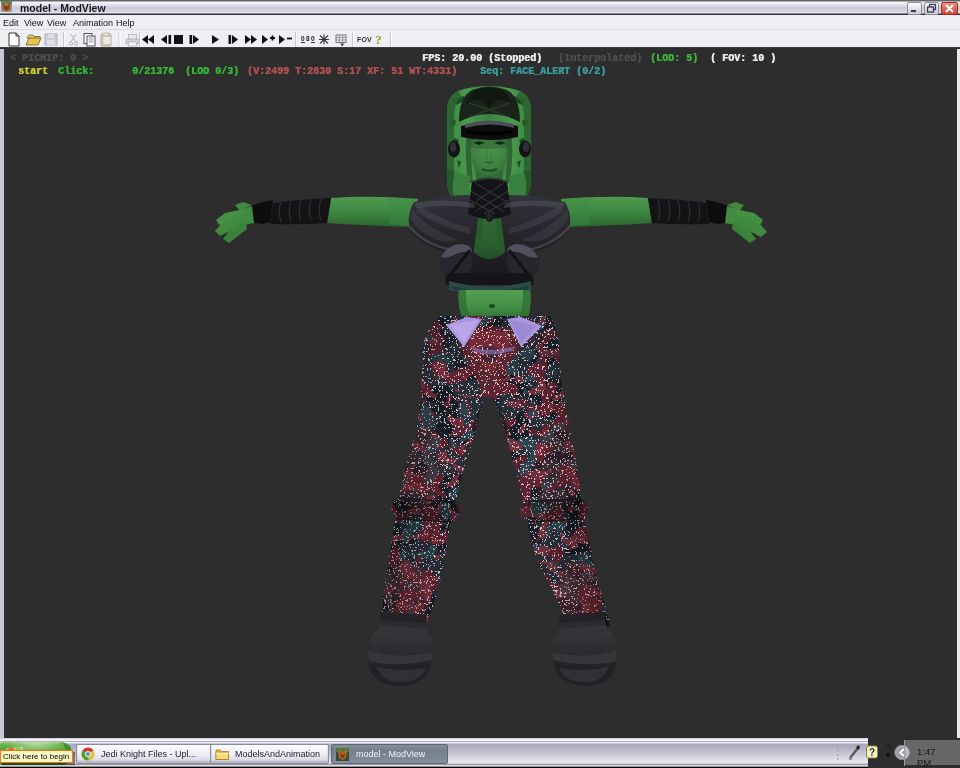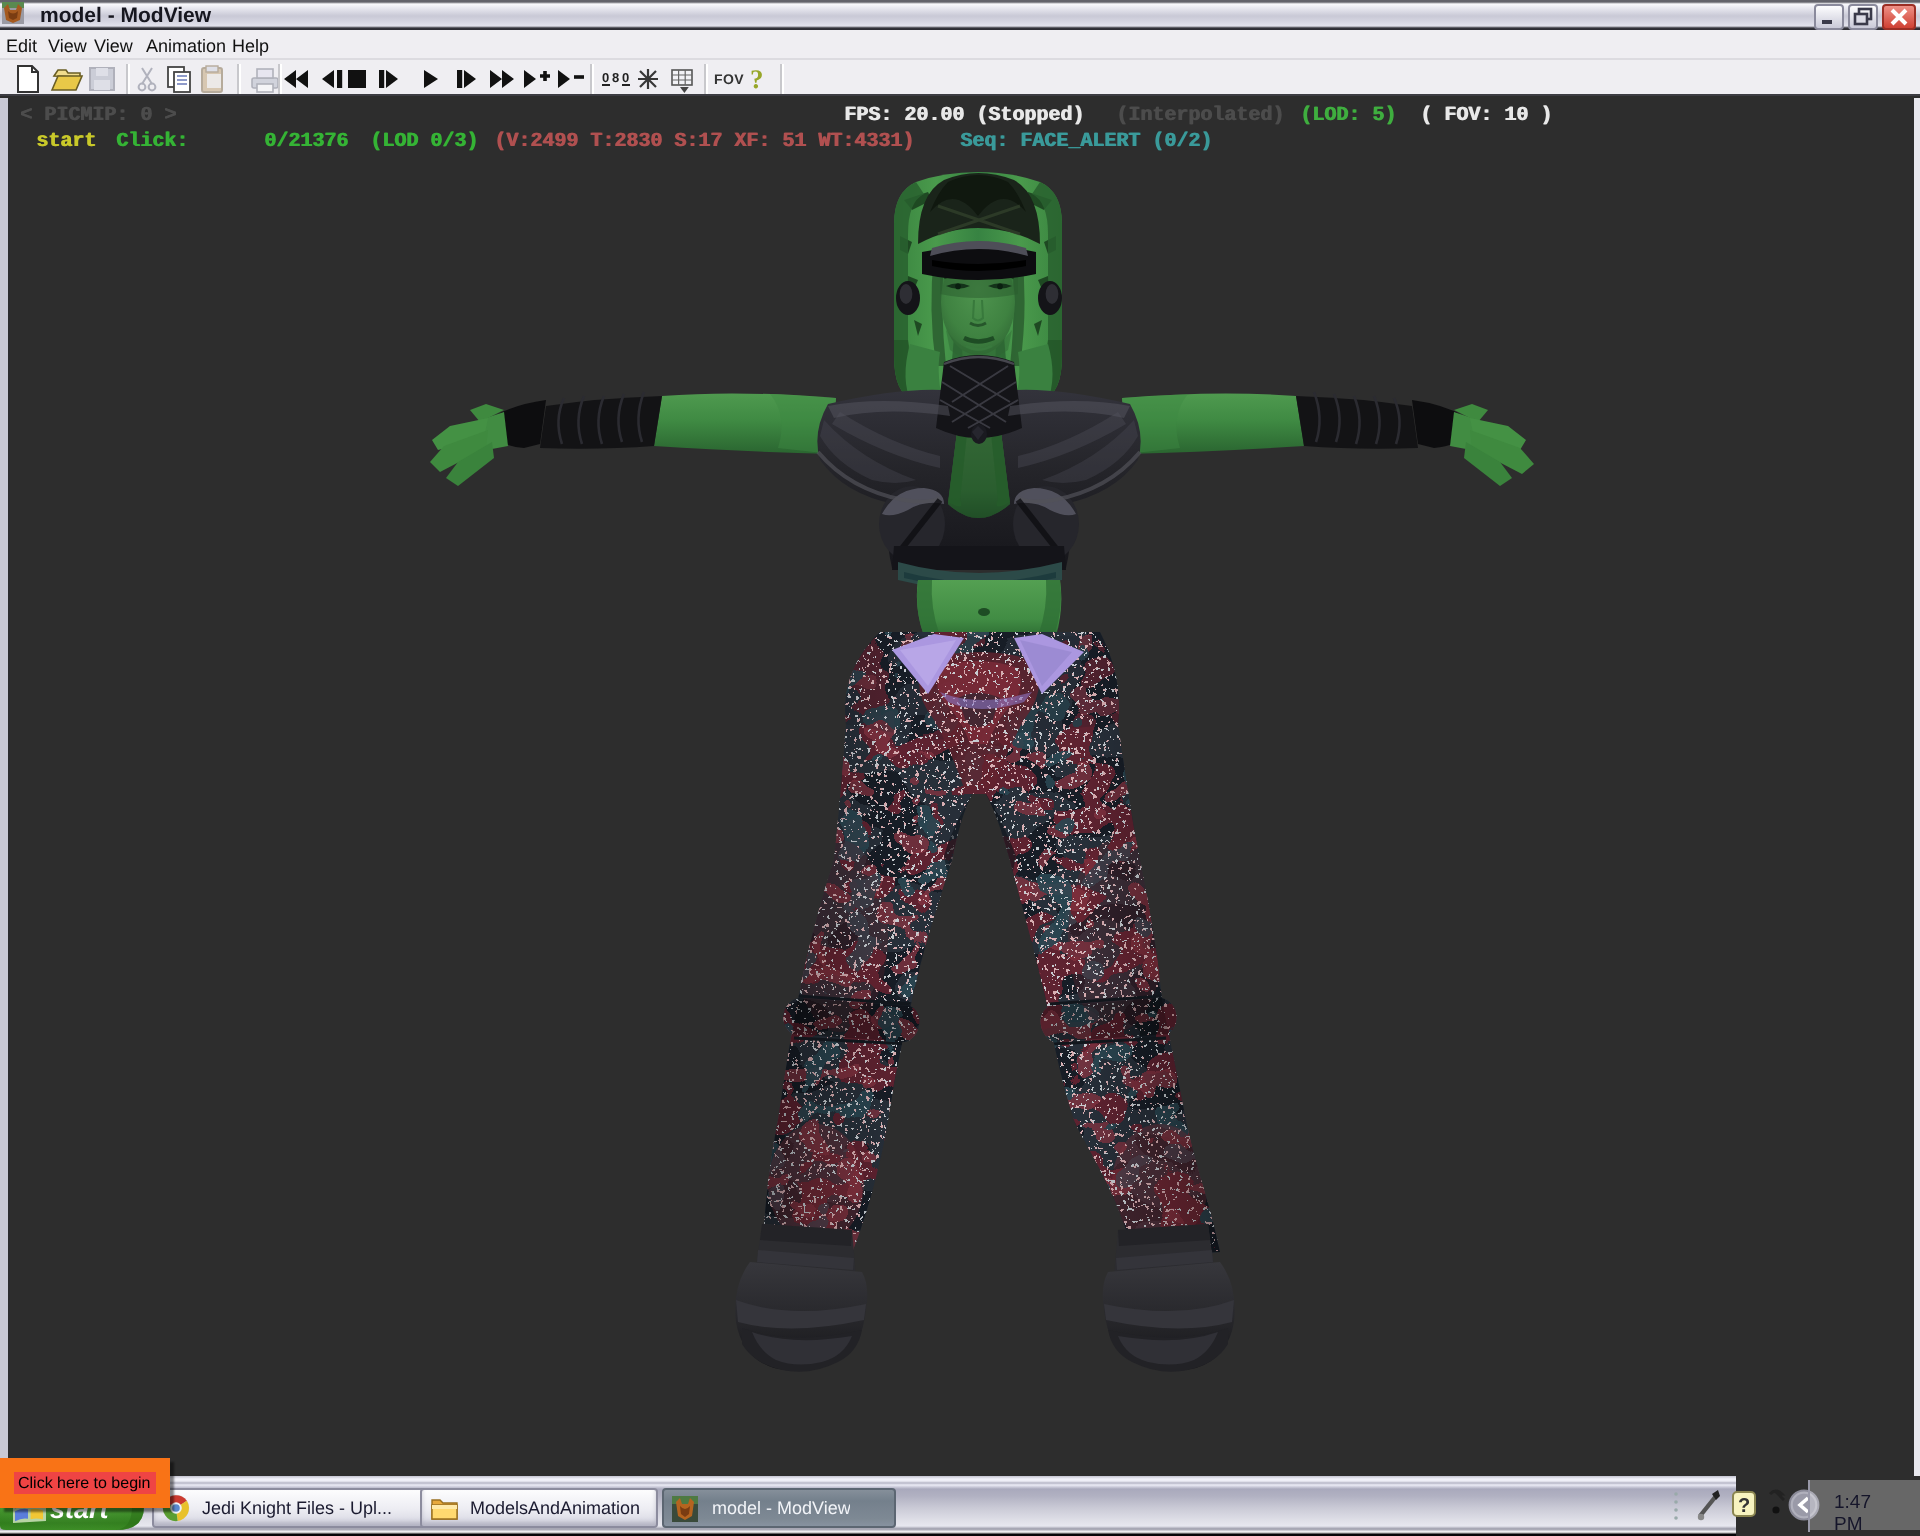--- a/index.html
+++ b/index.html
@@ -9,21 +9,21 @@
 .capbtn{position:absolute;top:2px;width:13px;height:11px;border-radius:2px;}
 #btnmin{left:907px;background:linear-gradient(#fdfdfe,#c9c9d8);border:1px solid #8a8a9c;}
 #btnmax{left:924px;background:linear-gradient(#fdfdfe,#c9c9d8);border:1px solid #8a8a9c;}
 #btncls{left:941px;width:15px;background:linear-gradient(#ee9086,#cf4033);border:1px solid #9c2e24;}
 #menubar{position:absolute;left:0;top:15px;width:960px;height:14px;background:#efeef2;color:#111;font-size:9px;}
 #menubar span{position:absolute;top:3px;}
 #menubar,#toolbar,#titlebar,.capbtn,#titleicon,#titletext{z-index:8;}
 #toolbar{position:absolute;left:0;top:29px;width:960px;height:19px;background:#efeef2;border-bottom:1px solid #3c3c42;border-top:1px solid #dcdbe0;box-sizing:border-box;}
 #viewport{position:absolute;z-index:0;left:0;top:49px;width:960px;height:689px;background:#2d2d2d;border-left:4px solid #c9c9d4;border-right:3px solid #e8e8ee;box-sizing:border-box;}
 .stat{position:absolute;z-index:6;font-family:"Liberation Mono",monospace;font-size:10px;font-weight:bold;white-space:pre;text-shadow:0.5px 0 0 currentColor;}
-#tooltip{position:absolute;left:0;top:729px;width:69px;height:10px;background:#ef4444;border:7px solid #f97316;font-size:8px;color:#000;padding-top:1px;padding-left:2px;white-space:nowrap;z-index:30;box-shadow:2px 2px 1px rgba(0,0,0,0.45);}
+#tooltip{position:absolute;left:0;top:750px;width:69px;height:10px;background:#fef9c3;border:1px solid #f97316;font-size:8px;color:#000;padding-top:1px;padding-left:2px;white-space:nowrap;z-index:30;box-shadow:2px 2px 1px rgba(0,0,0,0.45);}
 #taskbar{position:absolute;left:0;top:738px;width:868px;height:30px;z-index:20;
  background:linear-gradient(#c3c3cf 0,#f2f2fa 1.5px,#eeeef6 2.5px,#b6b6c6 3.5px,#ececf6 4.5px,#a9a9bc 6.5px,#b1b1c2 10px,#cacad6 16px,#e2e2ea 23px,#e8e8f0 25px,#9a9aa8 26.5px,#fdfdfe 28px,#050508 29.2px,#050508 30px);}
 .tbtn{position:absolute;top:6px;height:18px;border-radius:2px;font-size:9px;color:#1b1b30;}
 #tb1,#tb2{background:linear-gradient(#fdfdfe,#ececf2 55%,#d4d4e0);border:1px solid #8c8c9e;box-shadow:inset 0 -2px 2px rgba(130,130,150,.4);}
 #tb3{background:linear-gradient(#858f9a 0,#74808c 30%,#7e8994 80%,#8792a0);border:1px solid #5c6672;color:#f2f4f8;}
 .tbtxt{position:absolute;left:24px;top:4px;white-space:nowrap;overflow:hidden;}
 #clock{position:absolute;left:917px;top:8px;font-size:9.5px;color:#15152a;z-index:22;}
 svg{display:block}
 #modelsvg{position:absolute;left:0;top:0;z-index:5;}
 #toolsvg,#traysvg,#startsvg{position:absolute;}

